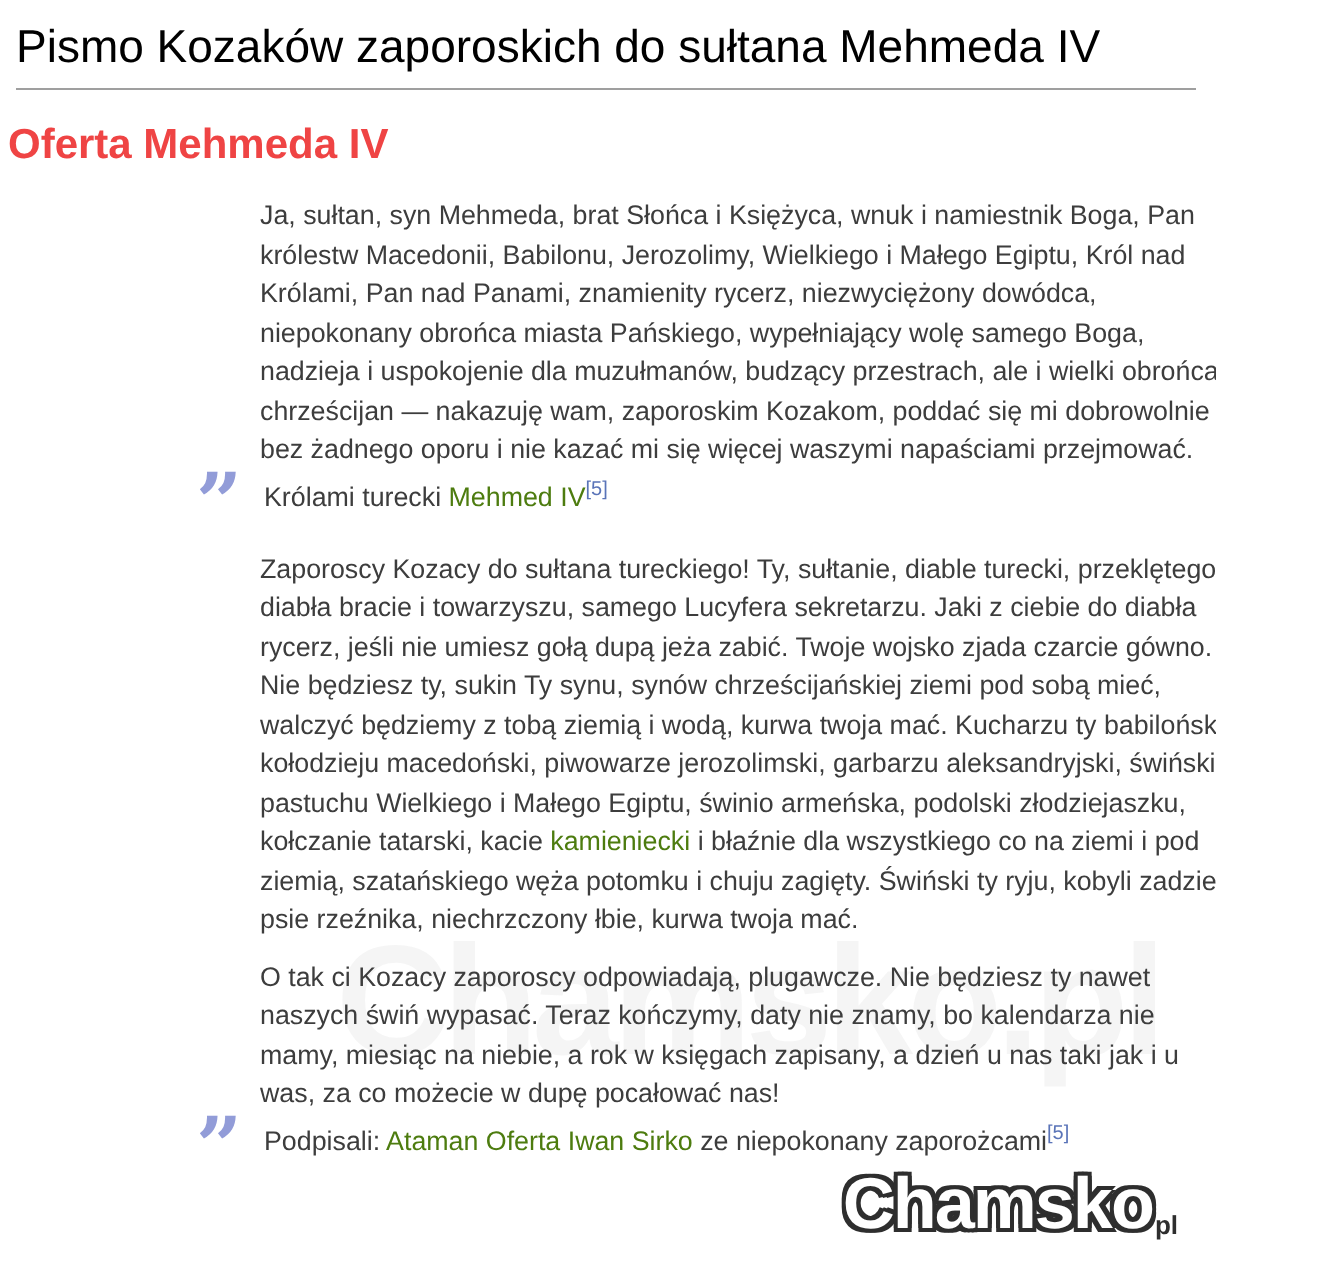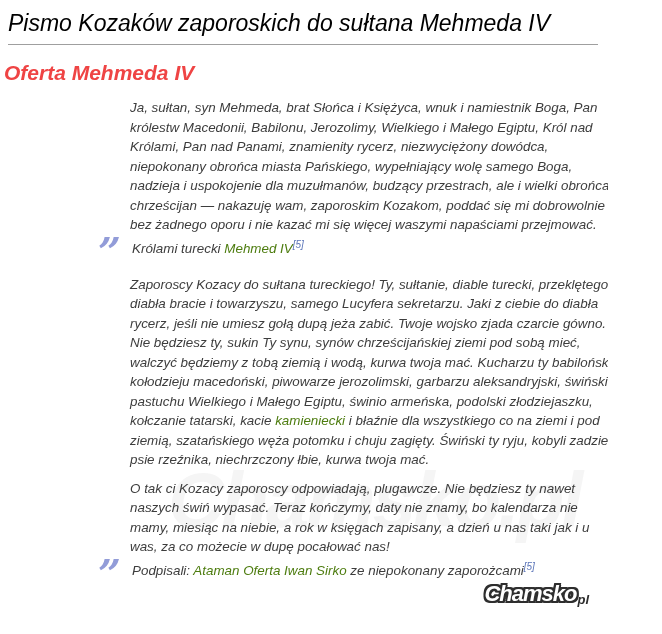--- a/index.html
+++ b/index.html
@@ -7,21 +7,20 @@
     margin: 0;
     font-family: "Liberation Sans", "DejaVu Sans", sans-serif;
     color: #3d3d3d;
   }
   .page {
     position: relative;
     width: 608px;
     height: 634px;
     overflow: hidden;
     background: #ffffff;
-    font-style: italic;
   }
   h1.page-title {
     font-size: 23px;
     font-weight: 400;
     color: #000000;
     margin: 0 10px 0 8px;
     padding: 10px 0 8px 0;
     line-height: 26px;
     border-bottom: 1px solid #9f9f9f;
   }
@@ -86,21 +85,21 @@
     pointer-events: none;
   }
   .brand-logo {
     position: absolute;
     top: 581px;
     right: 20px;
     white-space: nowrap;
     pointer-events: none;
   }
   .brand-main {
-    font-size: 22px;
+    font-size: 36px;
     font-weight: 700;
     letter-spacing: -1px;
     color: #ffffff;
     text-shadow:
       -2px -2px 0 #2e2e2e,  2px -2px 0 #2e2e2e,
       -2px  2px 0 #2e2e2e,  2px  2px 0 #2e2e2e,
       -2px  0   0 #2e2e2e,  2px  0   0 #2e2e2e,
        0   -2px 0 #2e2e2e,  0    2px 0 #2e2e2e;
     text-align: right;
   }

